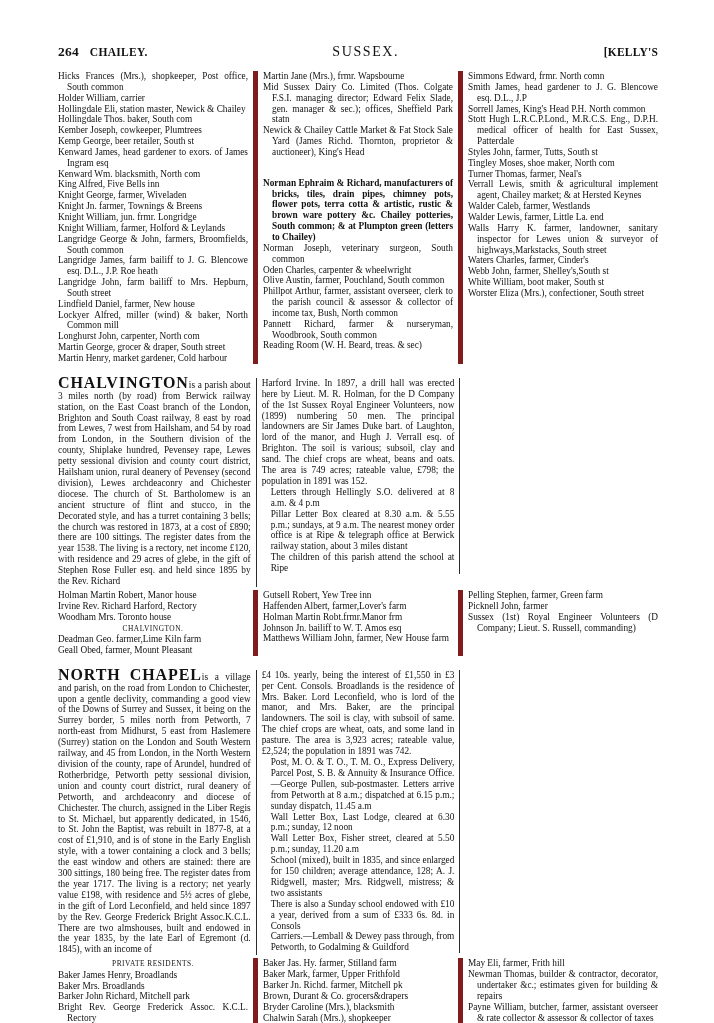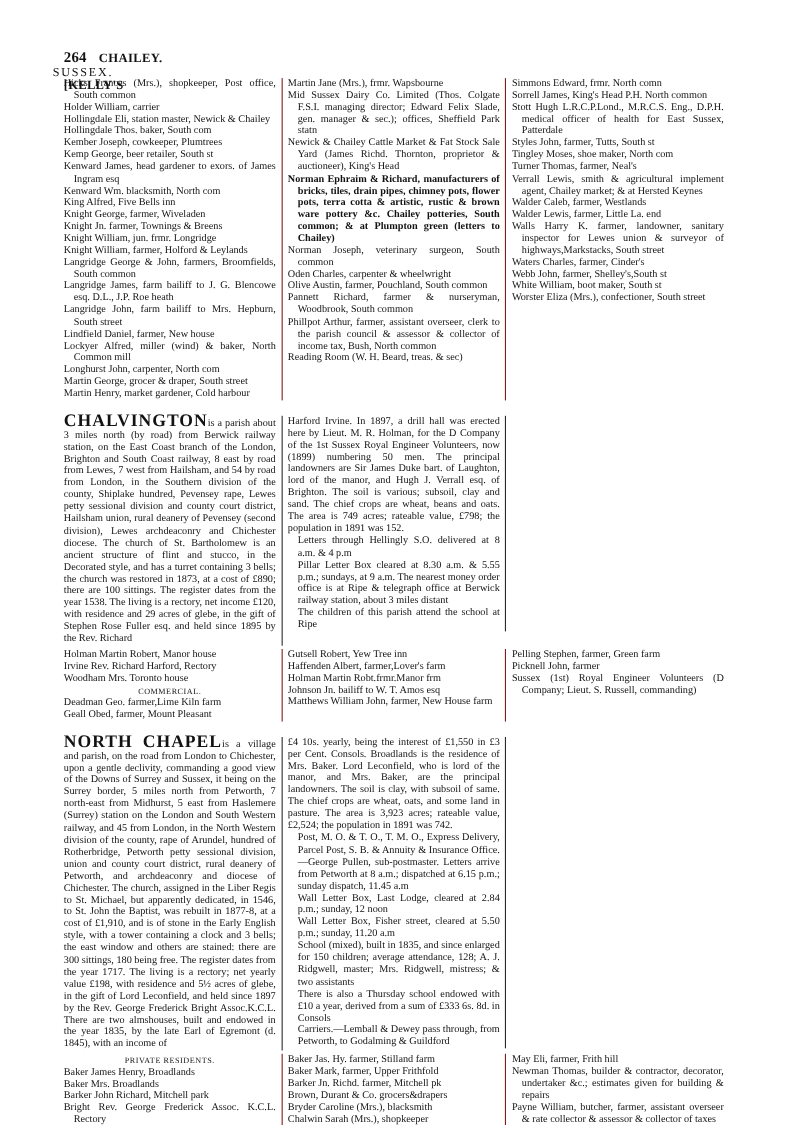--- a/index.html
+++ b/index.html
@@ -26,78 +26,77 @@
   }
 
   
   .runhead {
     display: flex;
     align-items: baseline;
     justify-content: space-between;
     font-variant: normal;
     margin-bottom: 9px;
     height: 18px;
-    flex-direction: column;
   }
   .runhead-left {
     display: flex;
     align-items: baseline;
     gap: 11px;
   }
   .folio {
     font-size: 13.5px;
     font-weight: bold;
     letter-spacing: 0.2px;
   }
   .runhead-place {
     font-size: 11.5px;
     font-weight: bold;
     letter-spacing: 0.3px;
   }
   .runhead-county {
-    font-size: 11px;
+    font-size: 14px;
     letter-spacing: 1.6px;
     position: relative;
     left: -10px;
   }
   .runhead-pub {
     font-size: 11.5px;
     font-weight: bold;
     letter-spacing: 0.2px;
   }
 
   
   .cols3 {
     display: flex;
     width: 100%;
   }
   .col {
     box-sizing: border-box;
     flex: 1 1 0;
   }
   .col.rule-right {
-    border-right: 1px solid #7f1d1d;
+    border-right: 5px solid #7f1d1d;
   }
   .pad-l { padding-left: 5px; }
   .pad-r { padding-right: 5px; }
 
   .entry {
     font-size: 9.3px;
     line-height: 10.85px;
     text-indent: 0;
     padding-left: 9px;
     margin: 0;
     text-align: justify;
     -webkit-hyphens: none;
     hyphens: none;
   }
   .entry > span.hang {
     margin-left: -9px;
   }
-  .entry.bold { font-weight: bold; }
+  .entry.bold { font-weight: bold; margin-top: 20px; }
 
   .subhead {
     font-size: 7.4px;
     letter-spacing: 0.5px;
     text-align: center;
     margin: 1px 0 0 0;
     line-height: 10.5px;
   }
 
   
@@ -169,26 +168,27 @@
         <p class="entry"><span class="hang">Martin Henry, market gardener, Cold harbour</span></p>
       </div>
     <div class="col rule-right pad-l pad-r" id="chailey-c2">
         <p class="entry"><span class="hang">Martin Jane (Mrs.), frmr. Wapsbourne</span></p>
         <p class="entry"><span class="hang">Mid Sussex Dairy Co. Limited (Thos. Colgate F.S.I. managing director; Edward Felix Slade, gen. manager &amp; sec.); offices, Sheffield Park statn</span></p>
         <p class="entry"><span class="hang">Newick &amp; Chailey Cattle Market &amp; Fat Stock Sale Yard (James Richd. Thornton, proprietor &amp; auctioneer), King's Head</span></p>
         <p class="entry bold"><span class="hang">Norman Ephraim &amp; Richard, manufacturers of bricks, tiles, drain pipes, chimney pots, flower pots, terra cotta &amp; artistic, rustic &amp; brown ware pottery &amp;c. Chailey potteries, South common; &amp; at Plumpton green (letters to Chailey)</span></p>
         <p class="entry"><span class="hang">Norman Joseph, veterinary surgeon, South common</span></p>
         <p class="entry"><span class="hang">Oden Charles, carpenter &amp; wheelwright</span></p>
         <p class="entry"><span class="hang">Olive Austin, farmer, Pouchland, South common</span></p>
+        <p class="entry"><span class="hang">Phillpot Arthur, farmer, assistant overseer, clerk to the parish council &amp; assessor &amp; collector of income tax, Bush, North common</span></p>
         <p class="entry"><span class="hang">Pannett Richard, farmer &amp; nurseryman, Woodbrook, South common</span></p>
-        <p class="entry"><span class="hang">Phillpot Arthur, farmer, assistant overseer, clerk to the parish council &amp; assessor &amp; collector of income tax, Bush, North common</span></p>
         <p class="entry"><span class="hang">Reading Room (W. H. Beard, treas. &amp; sec)</span></p>
       </div>
     <div class="col pad-l" id="chailey-c3">
         <p class="entry"><span class="hang">Simmons Edward, frmr. North comn</span></p>
+        <p class="entry"><span class="hang">Smith James, head gardener to J. G. Blencowe esq. D.L., J.P</span></p>
         <p class="entry"><span class="hang">Sorrell James, King's Head P.H. North common</span></p>
         <p class="entry"><span class="hang">Stott Hugh L.R.C.P.Lond., M.R.C.S. Eng., D.P.H. medical officer of health for East Sussex, Patterdale</span></p>
         <p class="entry"><span class="hang">Styles John, farmer, Tutts, South st</span></p>
         <p class="entry"><span class="hang">Tingley Moses, shoe maker, North com</span></p>
         <p class="entry"><span class="hang">Turner Thomas, farmer, Neal's</span></p>
         <p class="entry"><span class="hang">Verrall Lewis, smith &amp; agricultural implement agent, Chailey market; &amp; at Hersted Keynes</span></p>
         <p class="entry"><span class="hang">Walder Caleb, farmer, Westlands</span></p>
         <p class="entry"><span class="hang">Walder Lewis, farmer, Little La. end</span></p>
         <p class="entry"><span class="hang">Walls Harry K. farmer, landowner, sanitary inspector for Lewes union &amp; surveyor of highways,Markstacks, South street</span></p>
         <p class="entry"><span class="hang">Waters Charles, farmer, Cinder's</span></p>
@@ -215,21 +215,21 @@
     </div>
   </div>
 
   <div class="block-gap-sm"></div>
 
   <div class="cols3">
     <div class="col rule-right pad-r" id="chalv-l1">
         <p class="entry"><span class="hang">Holman Martin Robert, Manor house</span></p>
         <p class="entry"><span class="hang">Irvine Rev. Richard Harford, Rectory</span></p>
         <p class="entry"><span class="hang">Woodham Mrs. Toronto house</span></p>
-        <p class="subhead">COMMERCIAL.</p>
+        <p class="subhead">CHALVINGTON.</p>
         <p class="entry"><span class="hang">Deadman Geo. farmer,Lime Kiln farm</span></p>
         <p class="entry"><span class="hang">Geall Obed, farmer, Mount Pleasant</span></p>
       </div>
     <div class="col rule-right pad-l pad-r" id="chalv-l2">
         <p class="entry"><span class="hang">Gutsell Robert, Yew Tree inn</span></p>
         <p class="entry"><span class="hang">Haffenden Albert, farmer,Lover's farm</span></p>
         <p class="entry"><span class="hang">Holman Martin Robt.frmr.Manor frm</span></p>
         <p class="entry"><span class="hang">Johnson Jn. bailiff to W. T. Amos esq</span></p>
         <p class="entry"><span class="hang">Matthews William John, farmer, New House farm</span></p>
       </div>
@@ -243,24 +243,24 @@
   <div class="block-gap"></div>
 
   <div class="article">
     <div class="cols3">
       <div class="art-col rule-right pad-r">
         <p class="art-para"><span class="placename">NORTH CHAPEL</span><span>is a village and parish, on the road from London to Chichester, upon a gentle declivity, commanding a good view of the Downs of Surrey and Sussex, it being on the Surrey border, 5 miles north from Petworth, 7 north-east from Midhurst, 5 east from Haslemere (Surrey) station on the London and South Western railway, and 45 from London, in the North Western division of the county, rape of Arundel, hundred of Rotherbridge, Petworth petty sessional division, union and county court district, rural deanery of Petworth, and archdeaconry and diocese of Chichester. The church, assigned in the Liber Regis to St. Michael, but apparently dedicated, in 1546, to St. John the Baptist, was rebuilt in 1877-8, at a cost of £1,910, and is of stone in the Early English style, with a tower containing a clock and 3 bells; the east window and others are stained: there are 300 sittings, 180 being free. The register dates from the year 1717. The living is a rectory; net yearly value £198, with residence and 5½ acres of glebe, in the gift of Lord Leconfield, and held since 1897 by the Rev. George Frederick Bright Assoc.K.C.L. There are two almshouses, built and endowed in the year 1835, by the late Earl of Egremont (d. 1845), with an income of</span></p>
       </div>
       <div class="art-col rule-right pad-l pad-r">
         <p class="art-para">£4 10s. yearly, being the interest of £1,550 in £3 per Cent. Consols. Broadlands is the residence of Mrs. Baker. Lord Leconfield, who is lord of the manor, and Mrs. Baker, are the principal landowners. The soil is clay, with subsoil of same. The chief crops are wheat, oats, and some land in pasture. The area is 3,923 acres; rateable value, £2,524; the population in 1891 was 742.</p>
         <p class="art-para hanging">Post, M. O. &amp; T. O., T. M. O., Express Delivery, Parcel Post, S. B. &amp; Annuity &amp; Insurance Office.—George Pullen, sub-postmaster. Letters arrive from Petworth at 8 a.m.; dispatched at 6.15 p.m.; sunday dispatch, 11.45 a.m</p>
-        <p class="art-para hanging">Wall Letter Box, Last Lodge, cleared at 2.84 p.m.; sunday, 12 noon</p>
+        <p class="art-para hanging">Wall Letter Box, Last Lodge, cleared at 6.30 p.m.; sunday, 12 noon</p>
         <p class="art-para hanging">Wall Letter Box, Fisher street, cleared at 5.50 p.m.; sunday, 11.20 a.m</p>
         <p class="art-para hanging">School (mixed), built in 1835, and since enlarged for 150 children; average attendance, 128; A. J. Ridgwell, master; Mrs. Ridgwell, mistress; &amp; two assistants</p>
-        <p class="art-para hanging">There is also a Thursday school endowed with £10 a year, derived from a sum of £333 6s. 8d. in Consols</p>
+        <p class="art-para hanging">There is also a Sunday school endowed with £10 a year, derived from a sum of £333 6s. 8d. in Consols</p>
         <p class="art-para hanging">Carriers.—Lemball &amp; Dewey pass through, from Petworth, to Godalming &amp; Guildford</p>
       </div>
       <div class="art-col pad-l" id="nc-col3-spill"></div>
     </div>
   </div>
 
   <div class="block-gap-sm"></div>
 
   <div class="cols3">
     <div class="col rule-right pad-r" id="nc-l1">

